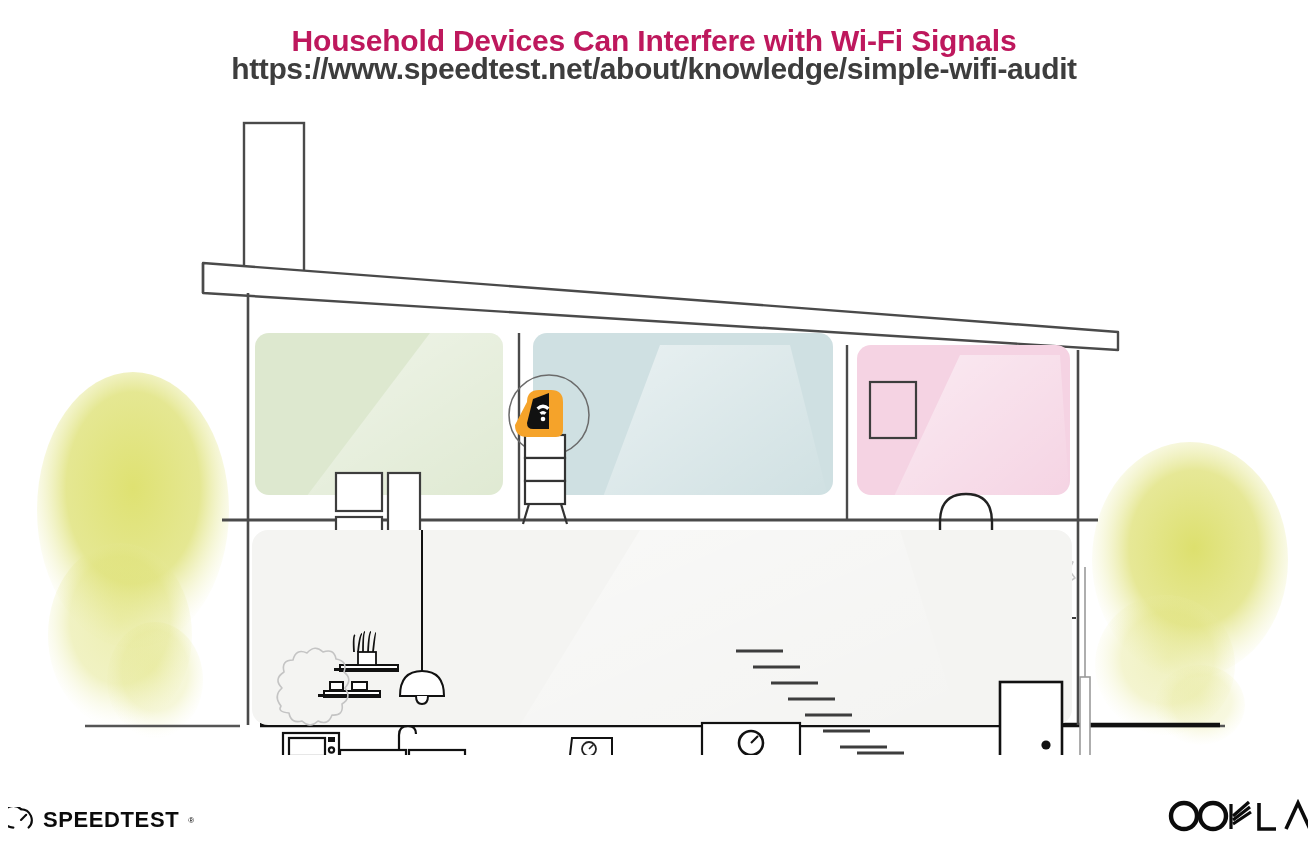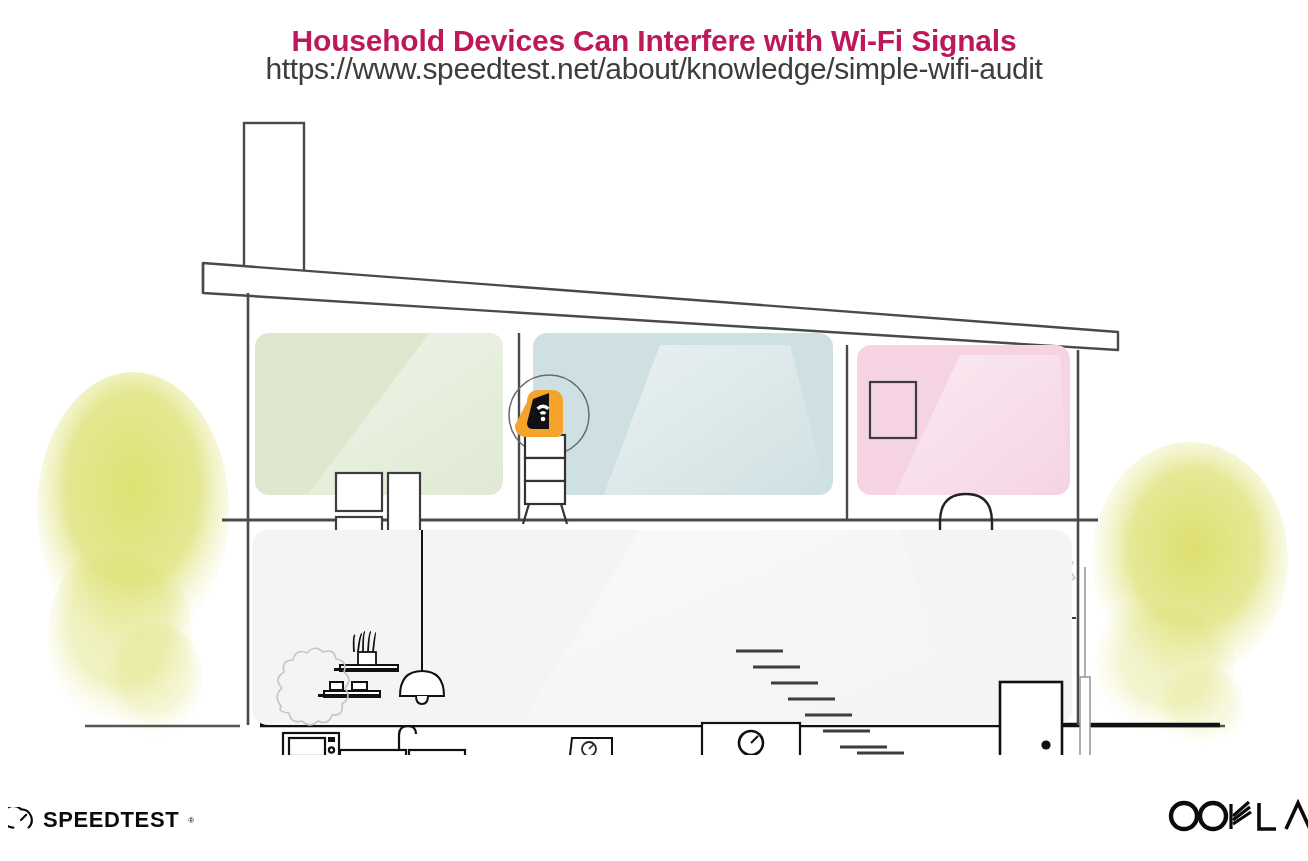--- a/index.html
+++ b/index.html
@@ -2,21 +2,21 @@
 <html><head>
 <meta charset="utf-8">
 <style>
   html,body{margin:0;padding:0;background:#ffffff;}
   body{width:1308px;height:861px;position:relative;overflow:hidden;
        font-family:"Liberation Sans",sans-serif;}
   #stage{position:absolute;inset:0;width:1308px;height:861px;}
 
   .hdr{position:absolute;left:0;right:0;text-align:center;}
   #title{top:24px;font-size:30px;font-weight:bold;color:#be185d;letter-spacing:-0.2px;}
-  #subtitle{top:52px;font-size:30px;font-weight:400;color:#3d3d3d;letter-spacing:-0.4px;}
+  #subtitle{top:52px;font-size:30px;font-weight:700;color:#3d3d3d;letter-spacing:-0.4px;}
 
   #scene{position:absolute;left:0;top:105px;width:1308px;height:650px;}
   #scene svg{display:block;}
 
   .brand{position:absolute;bottom:28px;display:flex;align-items:center;gap:9px;}
   #brand-left{left:8px;}
   #brand-right{right:-6px;}
   .brand-text{font-size:22px;font-weight:bold;letter-spacing:0.6px;color:#0b0b0b;}
   .brand-tm{font-size:8px;vertical-align:super;font-weight:normal;}
 </style>

